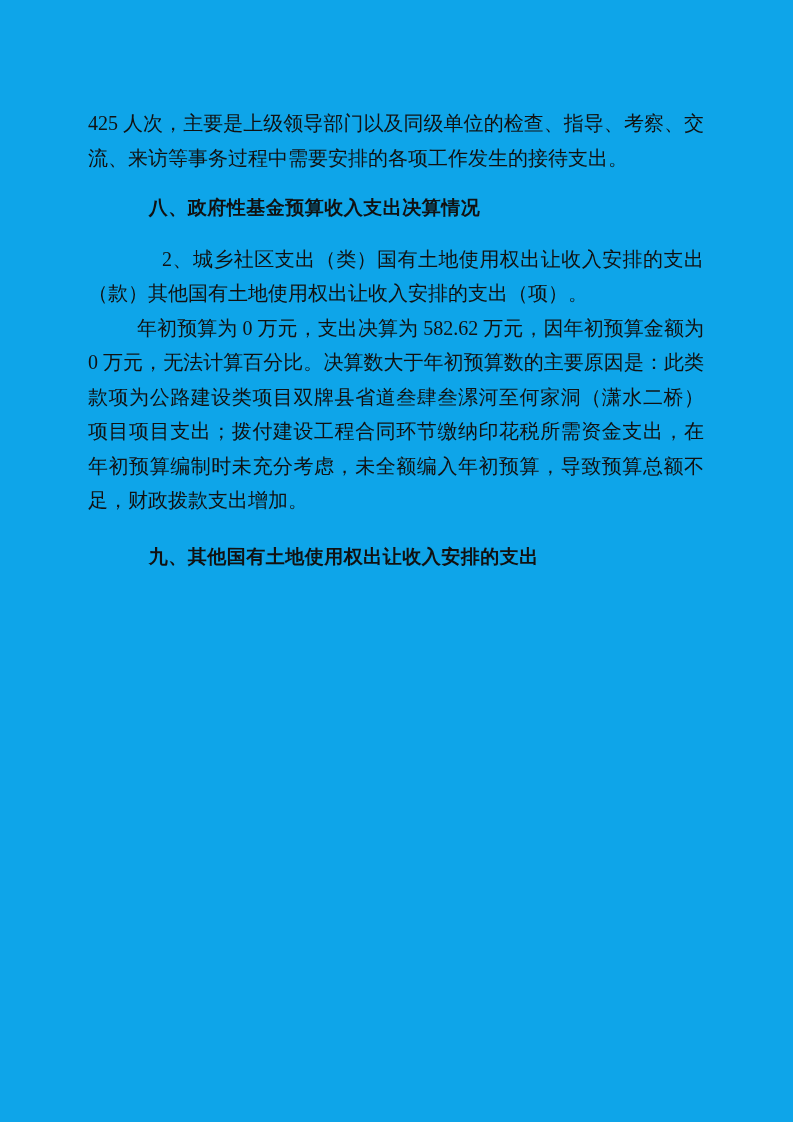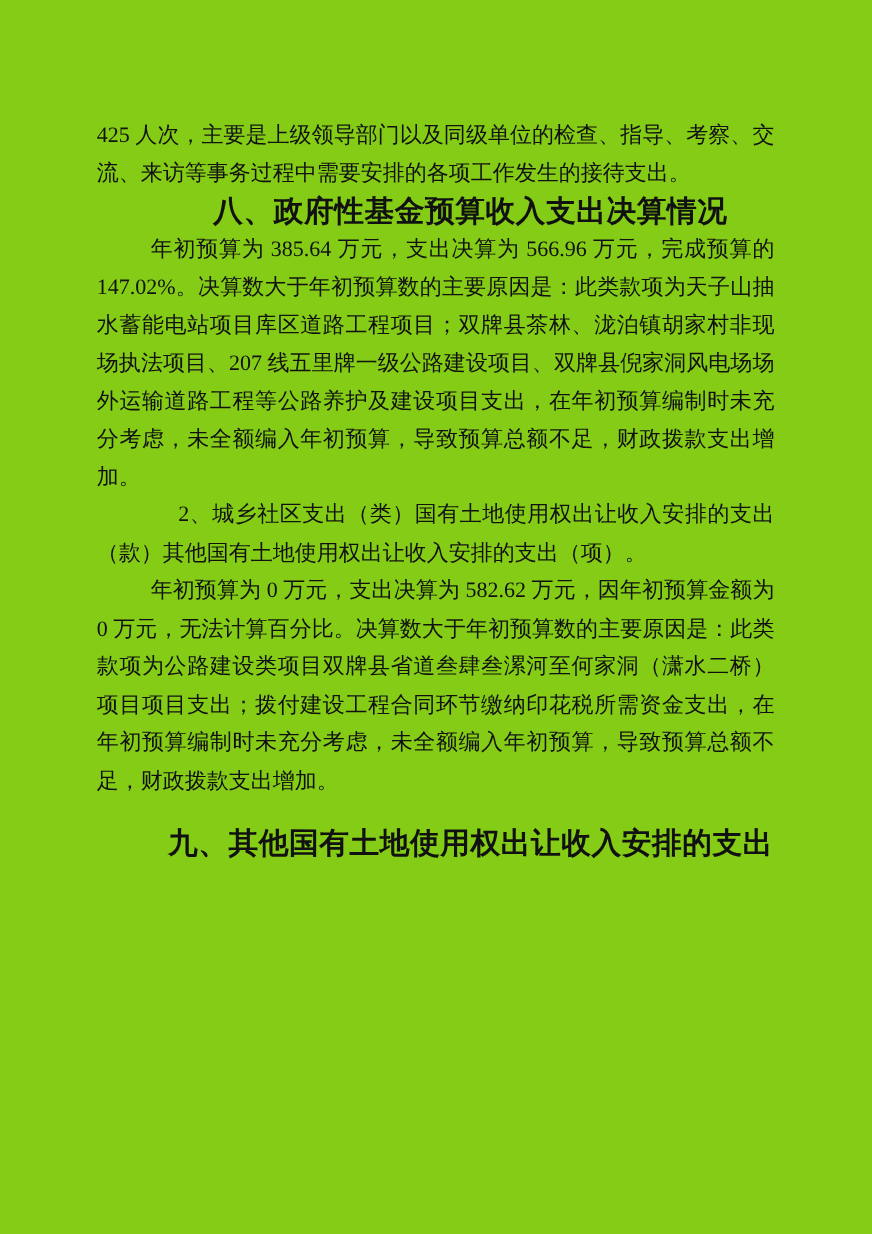--- a/index.html
+++ b/index.html
@@ -1,21 +1,21 @@
 <!DOCTYPE html>
 <html><head>
 <meta charset="utf-8">
 <style>
   * { box-sizing: border-box; }
   html, body { margin: 0; padding: 0; background: #ffffff; }
   .page {
     position: relative;
     width: 793px;
     height: 1122px;
-    background: #84cc16;
+    background: #0ea5e9;
     overflow: hidden;
   }
   .doc {
     position: absolute;
     left: 88px;
     top: 106px;
     width: 616px;
     font-family: "Liberation Serif", "DejaVu Serif", serif;
     font-size: 20px;
     line-height: 34.5px;
@@ -26,45 +26,44 @@
     margin: 0;
     text-indent: 2.45em;
   }
   .para--flush {
     text-indent: 0;
   }
   .para--wide {
     text-indent: 3.7em;
   }
   .heading {
-    margin: 0;
+    margin: 16px;
     font-family: "Liberation Sans", "DejaVu Sans", sans-serif;
     font-weight: bold;
-    font-size: 27px;
+    font-size: 19px;
     text-indent: 2.35em;
     letter-spacing: 0.5px;
-    text-align: center;
+    text-align: left;
   }
   .heading--gap {
     margin-top: 22px;
   }
 </style>
 </head>
 <body>
 
 <div class="page">
   <div class="doc">
 
     <p class="para para--flush">425 人次，主要是上级领导部门以及同级单位的检查、指导、考察、交流、来访等事务过程中需要安排的各项工作发生的接待支出。</p>
 
     <p class="heading">八、政府性基金预算收入支出决算情况</p>
 
 
 
-    <p class="para">年初预算为 385.64 万元，支出决算为 566.96 万元，完成预算的 147.02%。决算数大于年初预算数的主要原因是：此类款项为天子山抽水蓄能电站项目库区道路工程项目；双牌县茶林、泷泊镇胡家村非现场执法项目、207 线五里牌一级公路建设项目、双牌县倪家洞风电场场外运输道路工程等公路养护及建设项目支出，在年初预算编制时未充分考虑，未全额编入年初预算，导致预算总额不足，财政拨款支出增加。</p>
 
     <p class="para para--wide">2、城乡社区支出（类）国有土地使用权出让收入安排的支出（款）其他国有土地使用权出让收入安排的支出（项）。</p>
 
     <p class="para">年初预算为 0 万元，支出决算为 582.62 万元，因年初预算金额为 0 万元，无法计算百分比。决算数大于年初预算数的主要原因是：此类款项为公路建设类项目双牌县省道叁肆叁漯河至何家洞（潇水二桥）项目项目支出；拨付建设工程合同环节缴纳印花税所需资金支出，在年初预算编制时未充分考虑，未全额编入年初预算，导致预算总额不足，财政拨款支出增加。</p>
 
     <p class="heading heading--gap">九、其他国有土地使用权出让收入安排的支出</p>
 
 
   </div>
 </div>

